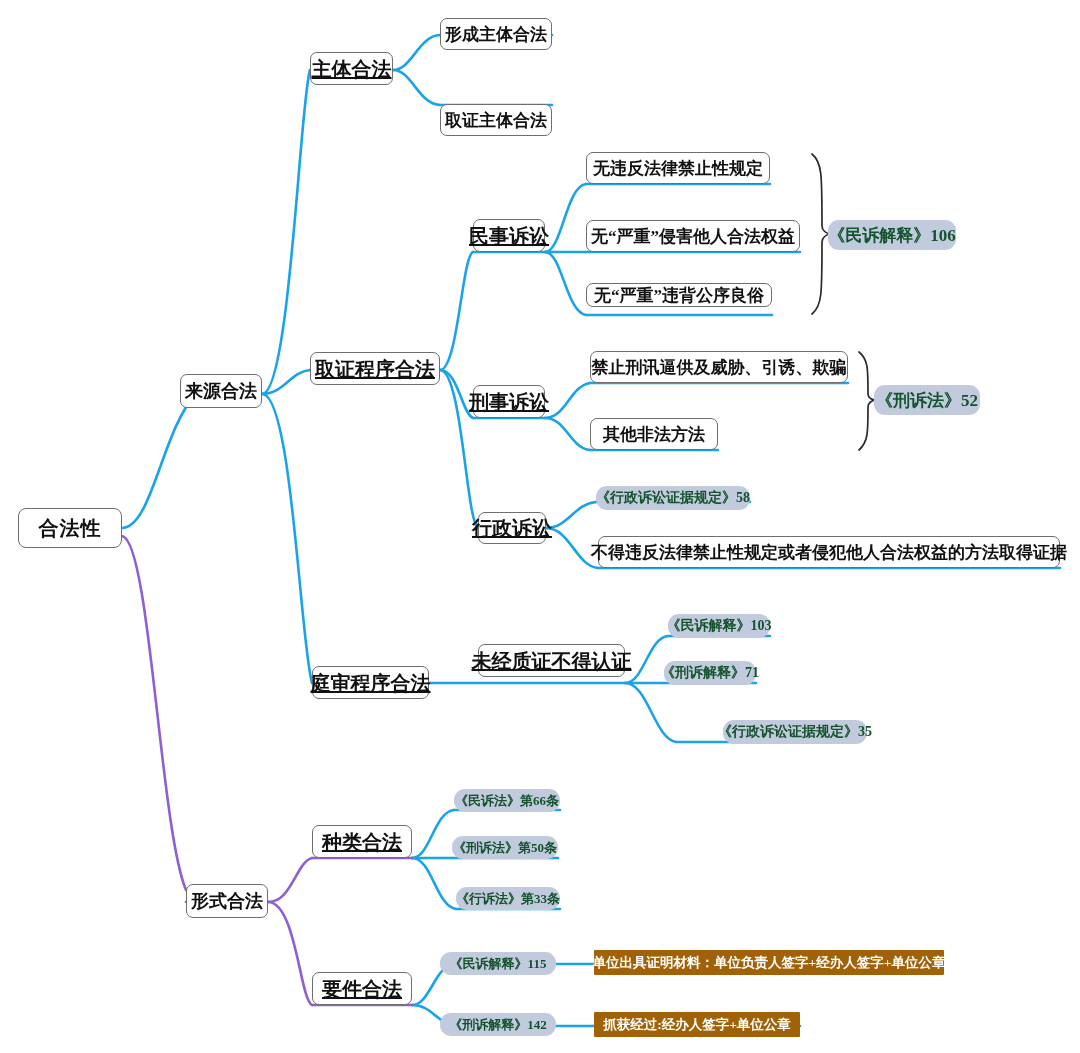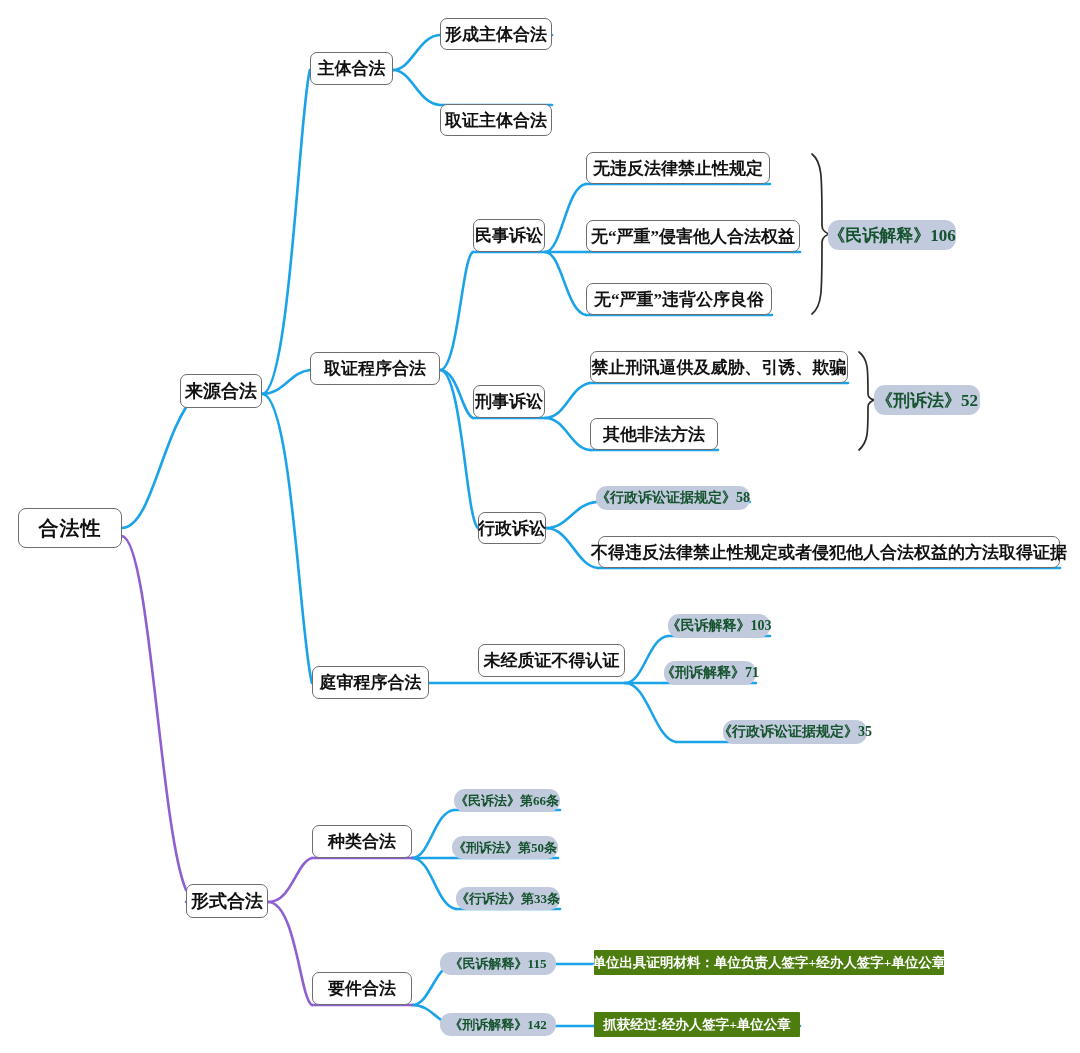--- a/index.html
+++ b/index.html
@@ -37,21 +37,21 @@
     font-weight:700;
     color:#111111;
     padding:0 9px;
   }
   .root{
     font-size:20px;
     border-radius:8px;
     letter-spacing:1px;
   }
   .lvl1{ font-size:18px; }
-  .lvl2{ font-size:17px; }
+  .lvl2{ font-size:20px;text-decoration:underline; }
   .leaf{ font-size:17px; }
   .leaf-long{ font-size:17px; }
 
   
   .chip{
     position:absolute;
     box-sizing:border-box;
     display:flex;
     align-items:center;
     justify-content:center;
@@ -68,21 +68,21 @@
   .chip-xs{ font-size:13px; }
 
   
   .greychip{
     position:absolute;
     box-sizing:border-box;
     display:flex;
     align-items:center;
     justify-content:center;
     white-space:nowrap;
-    background:#4d7c0f;
+    background:#a16207;
     color:#ffffff;
     font-weight:700;
     font-size:13.5px;
     padding:0 20px;
     line-height:1;
     border-radius:1px;
   }
 </style>
 </head>
 <body>
@@ -187,21 +187,21 @@
   <div class="node boxnode leaf" style="left:440px; top:18px; width:112px; height:32px;">形成主体合法</div>
 
   <div class="node boxnode leaf" style="left:440px; top:88px; width:112px; height:32px;margin-top:16px;">取证主体合法</div>
 
   <div class="node boxnode lvl2" style="left:473px; top:219px; width:72px; height:33px;">民事诉讼</div>
 
   <div class="node boxnode leaf" style="left:586px; top:152px; width:184px; height:32px;">无违反法律禁止性规定</div>
 
   <div class="node boxnode leaf" style="left:586px; top:220px; width:214px; height:32px;">无“严重”侵害他人合法权益</div>
 
-  <div class="node boxnode leaf" style="left:586px; top:283px; width:186px; height:32px;">无“严重”违背公序良俗</div>
+  <div class="node boxnode leaf" style="left:586px; top:283px; width:186px; height:24px;">无“严重”违背公序良俗</div>
 
   <svg style="position:absolute;left:808px;top:152px;width:26px;height:164px;" viewBox="0 0 26 164">
     <path d="M4,2 C14,10 14,22 14,74 C14,78 18,82 23,82 C18,82 14,86 14,90 C14,142 14,154 4,162" fill="none" stroke="#2a2a2a" stroke-width="1.7" stroke-linecap="round"></path>
   </svg>
 
   <div class="chip chip-lg" style="left:828px; top:220px; width:128px; height:30px;">《民诉解释》106</div>
 
   <div class="node boxnode lvl2" style="left:473px; top:385px; width:72px; height:33px;">刑事诉讼</div>
 
   <div class="node boxnode leaf" style="left:590px; top:351px; width:258px; height:32px;">禁止刑讯逼供及威胁、引诱、欺骗</div>

